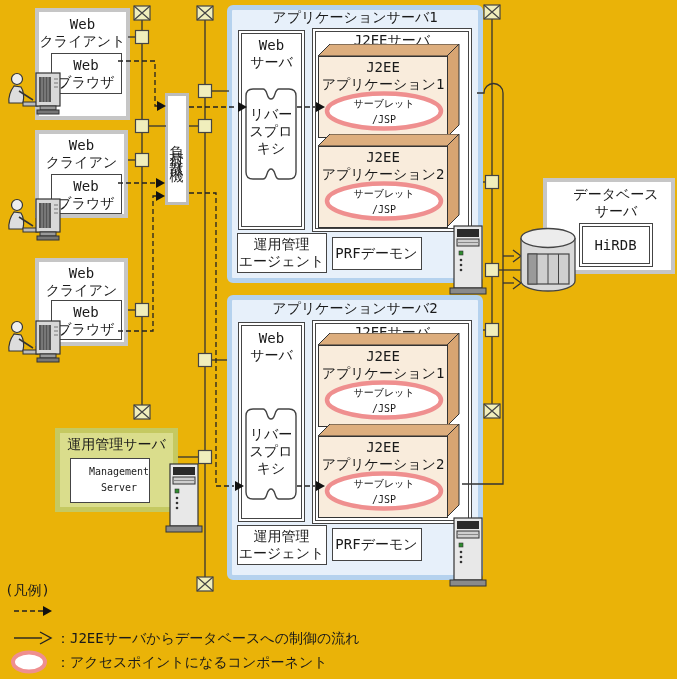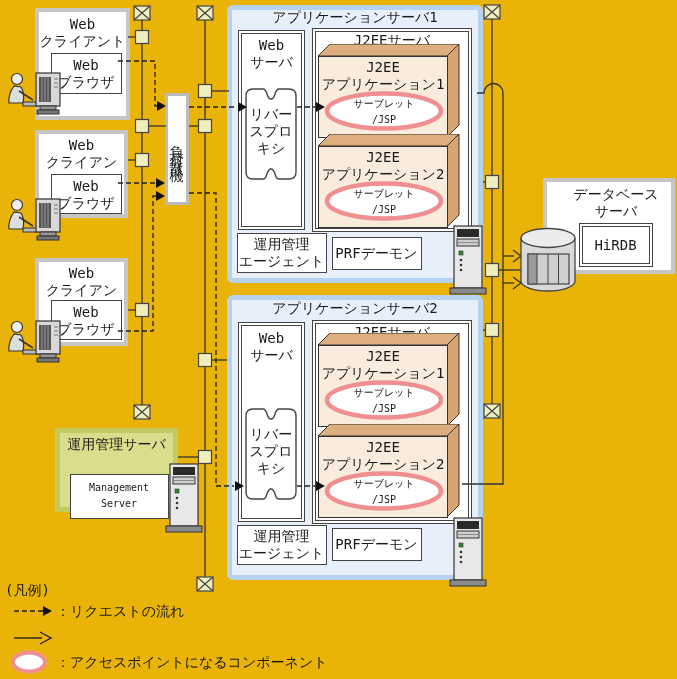--- a/index.html
+++ b/index.html
@@ -140,36 +140,36 @@
   <div class="abs sgl" style="left:237px;top:525px;width:90px;height:40px;">
     <div class="abs ml ctr t14" style="left:0;top:2px;width:87px;">運用管理
 エージェント</div>
   </div>
   <div class="abs sgl" style="left:332px;top:528px;width:90px;height:33px;">
     <div class="abs ctr t14" style="left:0;top:7px;width:87px;">PRFデーモン</div>
   </div>
 
   <div class="abs mgmt" style="left:55px;top:428px;width:123px;height:84px;">
     <div class="abs ctr t14" style="left:0;top:3px;width:113px;">運用管理サーバ</div>
-    <div class="abs sgl" style="left:10px;top:41px;width:99px;height:45px;">
+    <div class="abs sgl" style="left:10px;top:25px;width:80px;height:45px;">
       <div class="abs ml ctr t13" style="left:0;top:5px;width:96px;">Management
 Server</div>
     </div>
   </div>
 
   <div class="abs graybox" style="left:543px;top:178px;width:132px;height:96px;">
     <div class="abs ml ctr t14" style="left:14px;top:4px;width:110px;text-align:center;">データベース
 サーバ</div>
     <div class="abs dbl" style="left:32px;top:41px;width:74px;height:44px;">
       <div class="abs ctr t14" style="left:0;top:13px;width:71px;">HiRDB</div>
     </div>
   </div>
 
   <div class="abs t14" style="left:5px;top:582px;">(凡例)</div>
-  <div class="abs t14" style="left:56px;top:603px;width:400px;">：リクエストの流れ</div>
+  <div class="abs t14" style="left:56px;top:630px;width:420px;">：J2EEサーバからデータベースへの制御の流れ</div>
   <div class="abs t14" style="left:56px;top:654px;width:420px;">：アクセスポイントになるコンポーネント</div>
 
   <svg id="wires" width="677" height="679" viewBox="0 0 677 679">
 
     <g stroke="#333" stroke-width="1.3" fill="none">
       <path d="M142 20 V405"></path>
       <path d="M205 20 V577"></path>
       <path d="M492 19 V404"></path>
       <path d="M128 37 H142"></path>
         <path d="M128 160 H142"></path>

